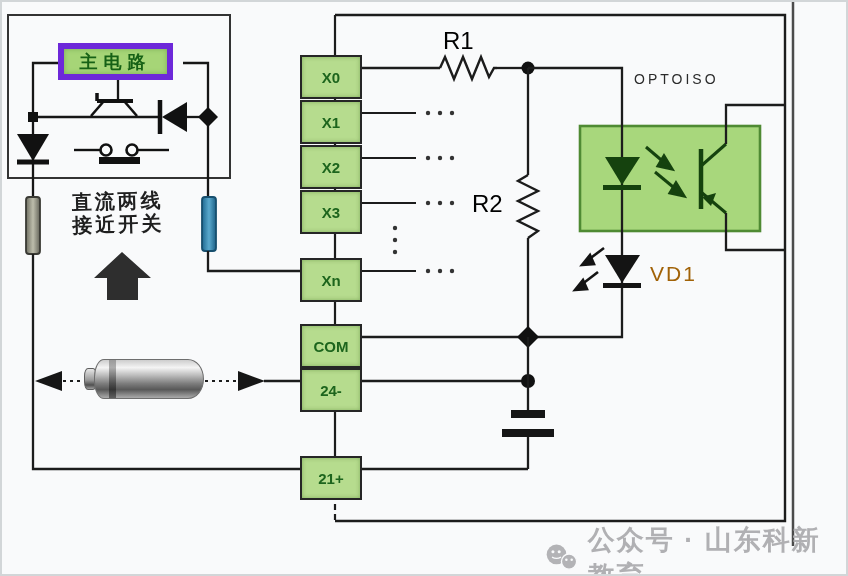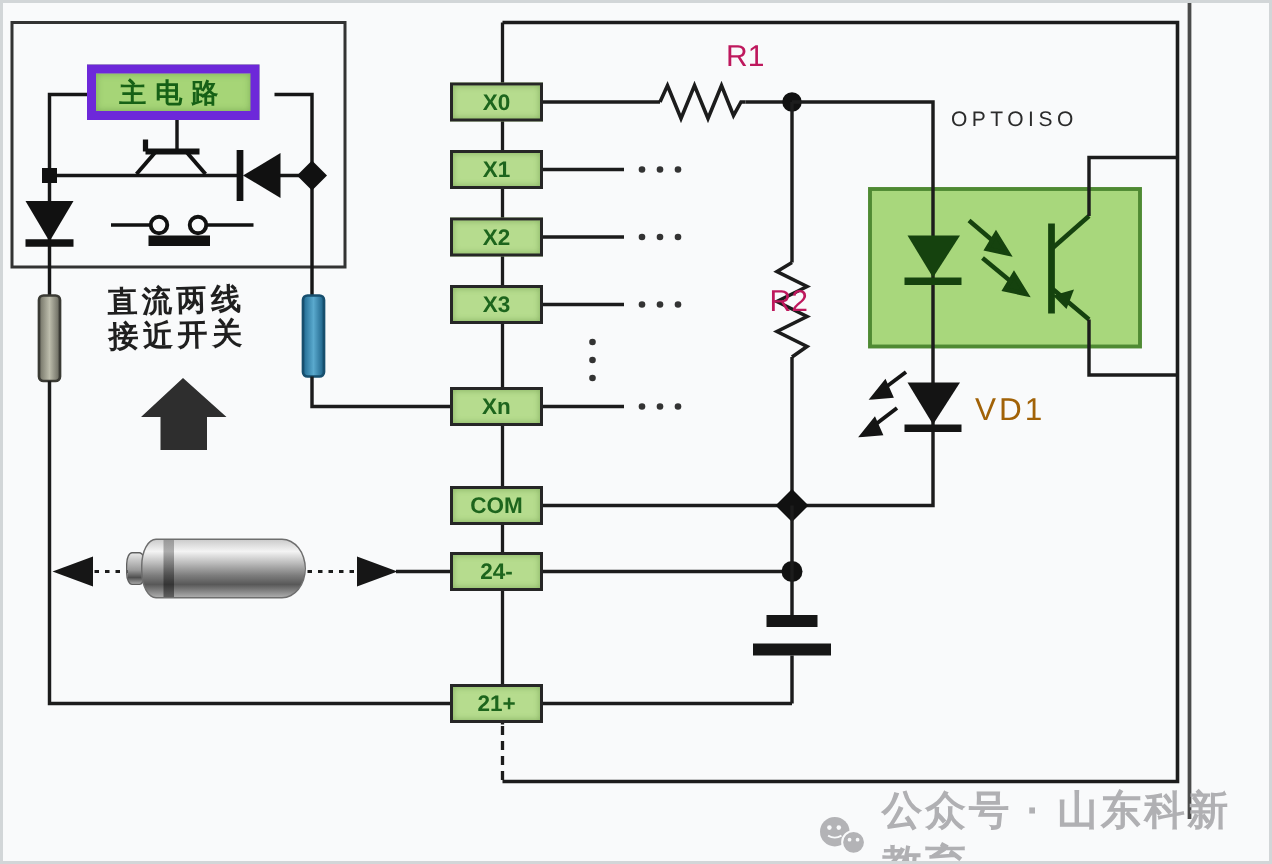--- a/index.html
+++ b/index.html
@@ -1,29 +1,29 @@
 <!DOCTYPE html>
 <html><head>
 <meta charset="utf-8">
 <style>
   html,body{margin:0;padding:0;background:#e9ebec;}
   #canvas{position:relative;width:848px;height:576px;background:#f9fafb;overflow:hidden;
           font-family:"Liberation Sans",sans-serif;}
   .frame{position:absolute;inset:0;border:2px solid #d2d6d8;pointer-events:none;z-index:6;}
   svg.wires{position:absolute;left:0;top:0;z-index:1;}
   .lbl{position:absolute;z-index:3;color:#222;white-space:nowrap;}
-  .tbox{position:absolute;width:62px;height:26px;background:#b6dc8e;border:2px solid #262626;
+  .tbox{position:absolute;width:62px;height:44px;background:#b6dc8e;border:2px solid #262626;
         box-sizing:border-box;display:flex;align-items:center;justify-content:center;
         font-weight:bold;font-size:15px;color:#1d651d;z-index:3;
         box-shadow:inset 0 0 4px rgba(70,120,40,.45);}
   .mainbox{position:absolute;left:58px;top:43px;width:115px;height:37px;background:#a6d577;
         border:6px solid #6d28d9;box-sizing:border-box;display:flex;align-items:center;justify-content:center;
         font-weight:bold;font-size:18px;letter-spacing:6px;color:#166116;z-index:3;
         box-shadow:inset 0 0 5px rgba(60,110,40,.4);}
-  .comp{font-size:20px;color:#be185d;margin-left:41px;}
+  .comp{font-size:24px;color:#000000;}
   .cn{font-size:20px;font-weight:bold;color:#1f1f1f;transform:rotate(-1.5deg);line-height:23px;letter-spacing:3px;}
   .pow{font-size:25px;font-weight:bold;color:#141414;letter-spacing:9px;}
   .ext-batt{position:absolute;left:94px;top:359px;width:110px;height:40px;z-index:3;
         border:1px solid #6e6e6e;box-sizing:border-box;
         border-radius:10px 16px 16px 10px / 18px 20px 20px 18px;
         background:linear-gradient(180deg,#cdcdcd 0%,#f4f4f4 20%,#bdbdbd 40%,#7d7d7d 62%,#585858 78%,#ababab 100%);}
   .ext-batt-nub{position:absolute;left:84px;top:368px;width:13px;height:22px;z-index:2;
         border:1px solid #5f5f5f;box-sizing:border-box;border-radius:4px/8px;
         background:linear-gradient(180deg,#e6e6e6 0%,#9a9a9a 55%,#4f4f4f 80%,#a0a0a0 100%);}
   .ext-batt .seam{position:absolute;left:14px;top:0;width:7px;height:100%;

